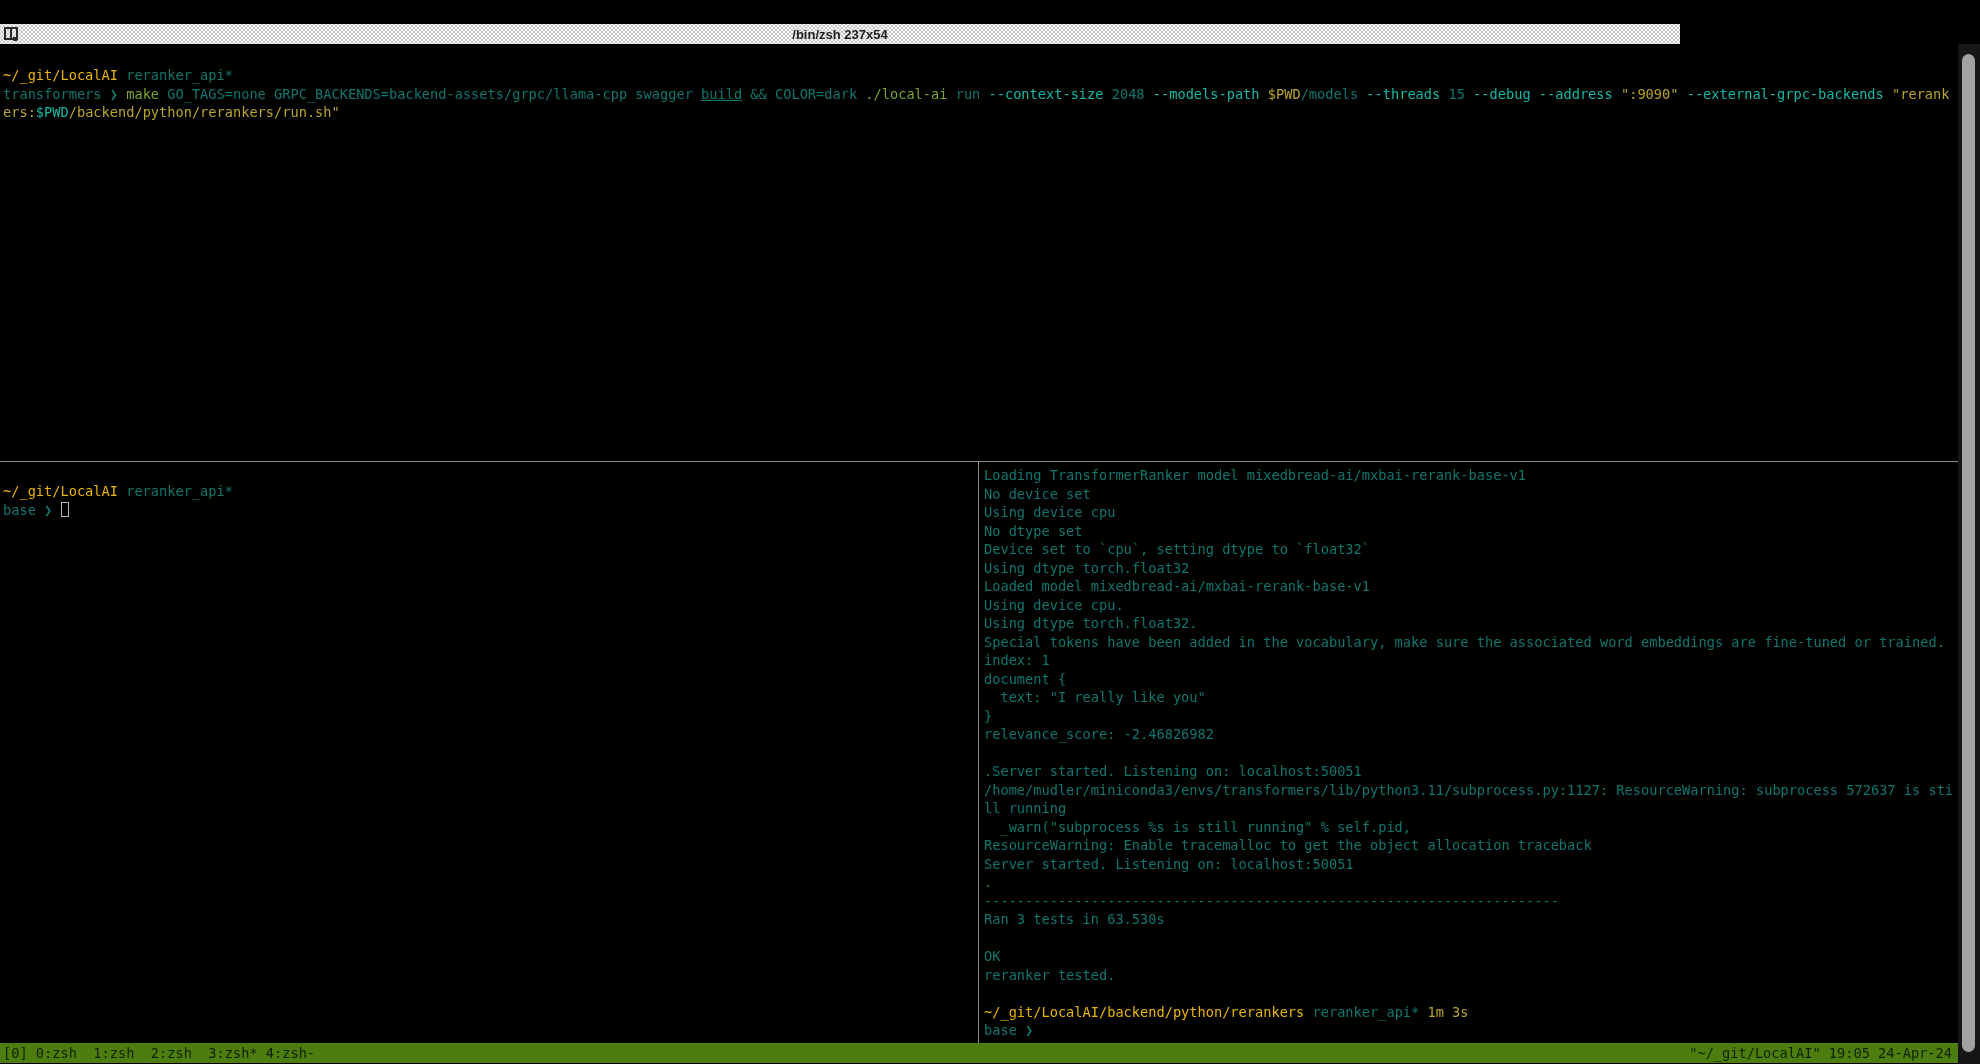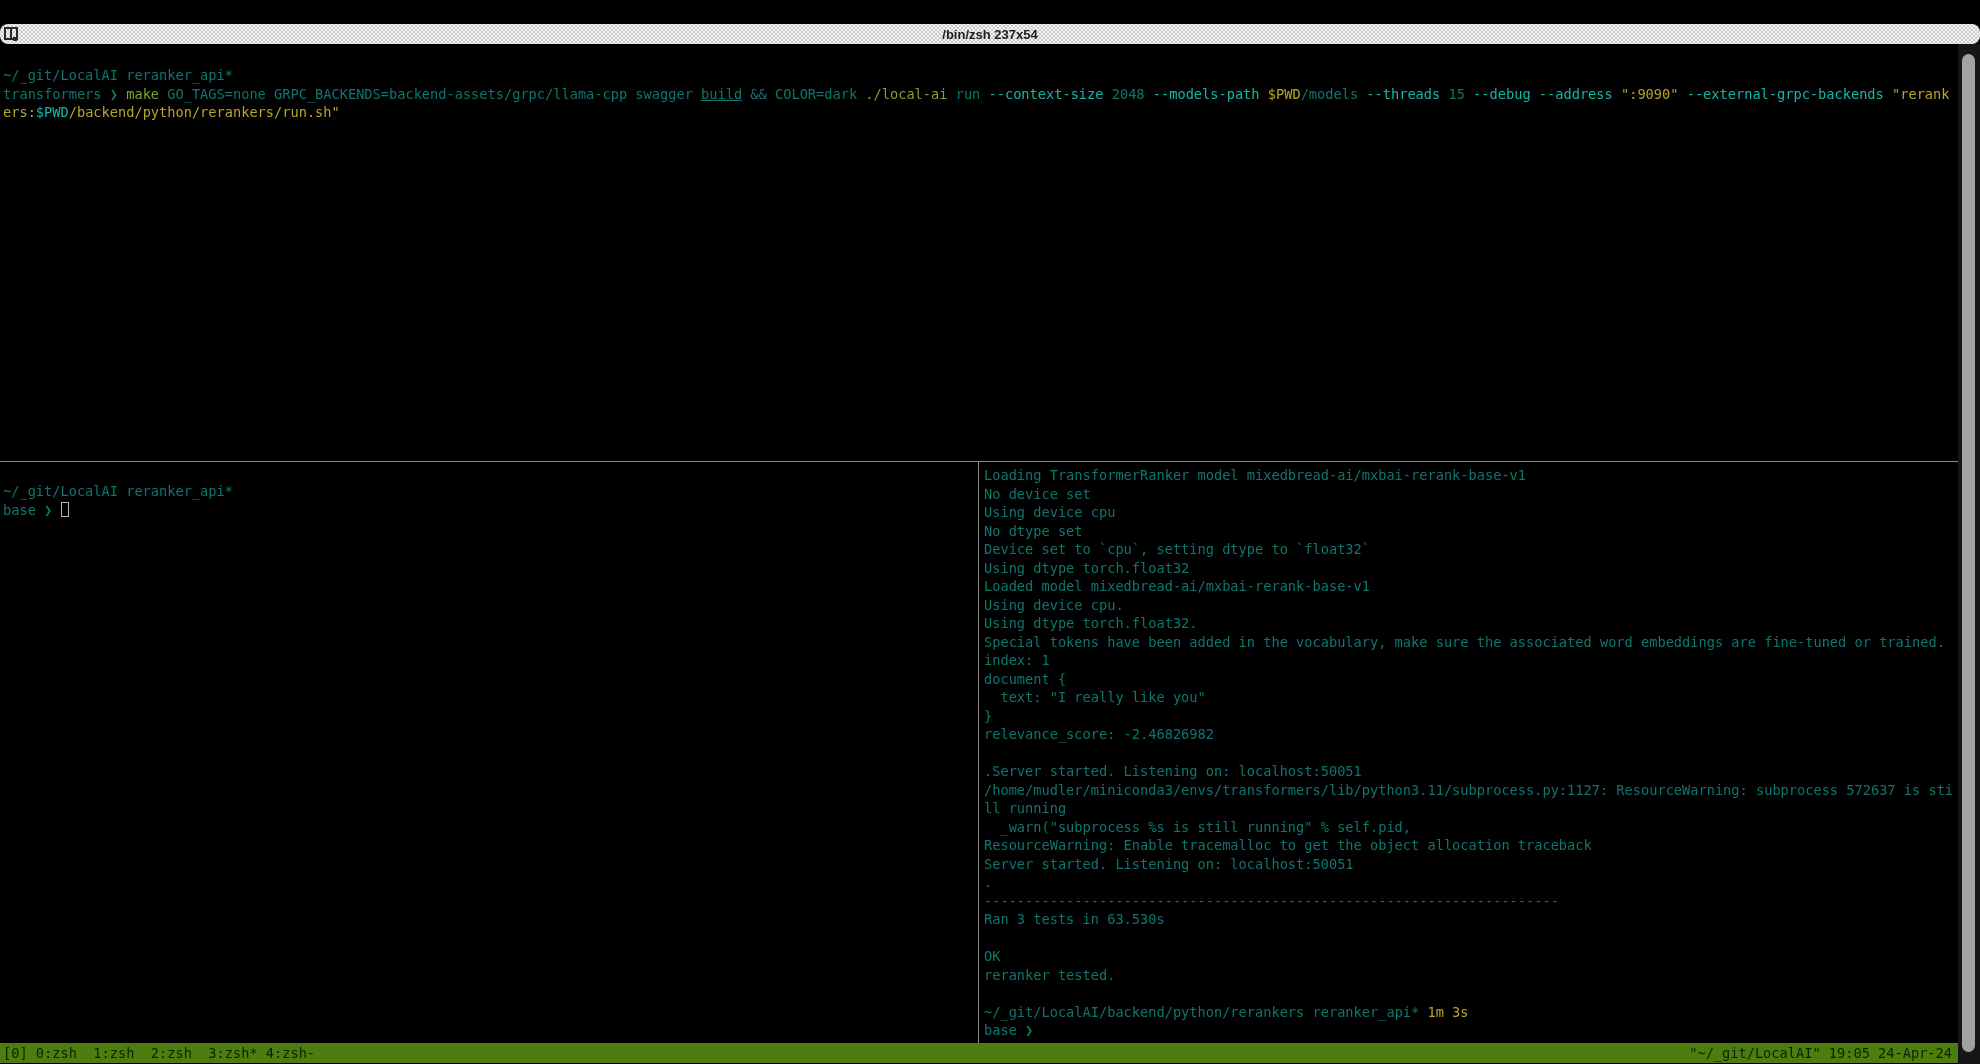--- a/index.html
+++ b/index.html
@@ -9,36 +9,36 @@
   .window { position:absolute; inset:0; width:1980px; height:1064px; background:#000; }
 
   
   .titlebar { position:absolute; left:0; top:0; width:1980px; height:24px; background:#2d2d2d;
               display:flex; align-items:center; justify-content:center; }
   .titlebar .title { font-family:"Liberation Sans", sans-serif; font-size:13px; font-weight:700; color:#ddd9d5; }
   .close-btn { position:absolute; right:8px; top:1px; width:20px; height:22px; color:#9a9a9a;
                font-family:"Liberation Sans", sans-serif; font-size:17px; line-height:22px; text-align:center; cursor:pointer; }
 
   
-  .tabbar { position:absolute; left:0; top:24px; width:1980px; height:20px;
+  .tabbar { position:absolute; left:0; top:24px; width:1680px; height:20px;
             background-color:#c9c5c2;
             background-image: radial-gradient(rgba(255,255,255,.9) 0.9px, transparent 1.2px),
                               radial-gradient(rgba(255,255,255,.9) 0.9px, transparent 1.2px);
             background-size:4px 4px; background-position:0 0, 2px 2px;
-            display:flex; align-items:center; justify-content:center;border-radius:8px; }
+            display:flex; align-items:center; justify-content:center; }
   .tabbar .tab-label { font-family:"Liberation Sans", sans-serif; font-size:13px; font-weight:700; color:#1d1d1d; }
   .panes-icon { position:absolute; left:4px; top:3px; width:14px; height:13px; border:2px solid #2a2a2a; background:transparent; }
   .panes-icon::before { content:""; position:absolute; left:4px; top:0; width:2px; height:9px; background:#2a2a2a; }
   .panes-icon::after { content:""; position:absolute; right:-1px; bottom:-3px; width:4px; height:4px; background:#2a2a2a; }
 
   
   .terminal { position:absolute; left:0; top:44px; width:1958px; height:999px; background:#000; overflow:hidden; }
   .row { white-space:pre; height:18.5px; line-height:18.5px; font-size:13.65px; }
   .c-fg { color:#0f766e; }
-  .c-blue { color:#0f766e; }
+  .c-blue { color:#eab308; }
   .c-green { color:#7aa32f; }
   .c-teal { color:#14b8a6; }
   .c-yellow { color:#b9a42c; }
   .u { text-decoration:underline;margin-top:32px; }
   .cursor { display:inline-block; width:8px; height:15px; border:1px solid #b5b5b5; vertical-align:-2px; }
 
   .pane-top { position:absolute; left:3px; top:0; width:1952px; padding-top:22px; }
   .divider-h { position:absolute; left:0; top:417px; width:1958px; height:1px; background:#8b8b8b; }
   .divider-v { position:absolute; left:978px; top:417px; width:1px; height:582px; background:#8b8b8b; }
   .pane-bottom-left { position:absolute; left:3px; top:418px; width:970px; padding-top:20px; }

